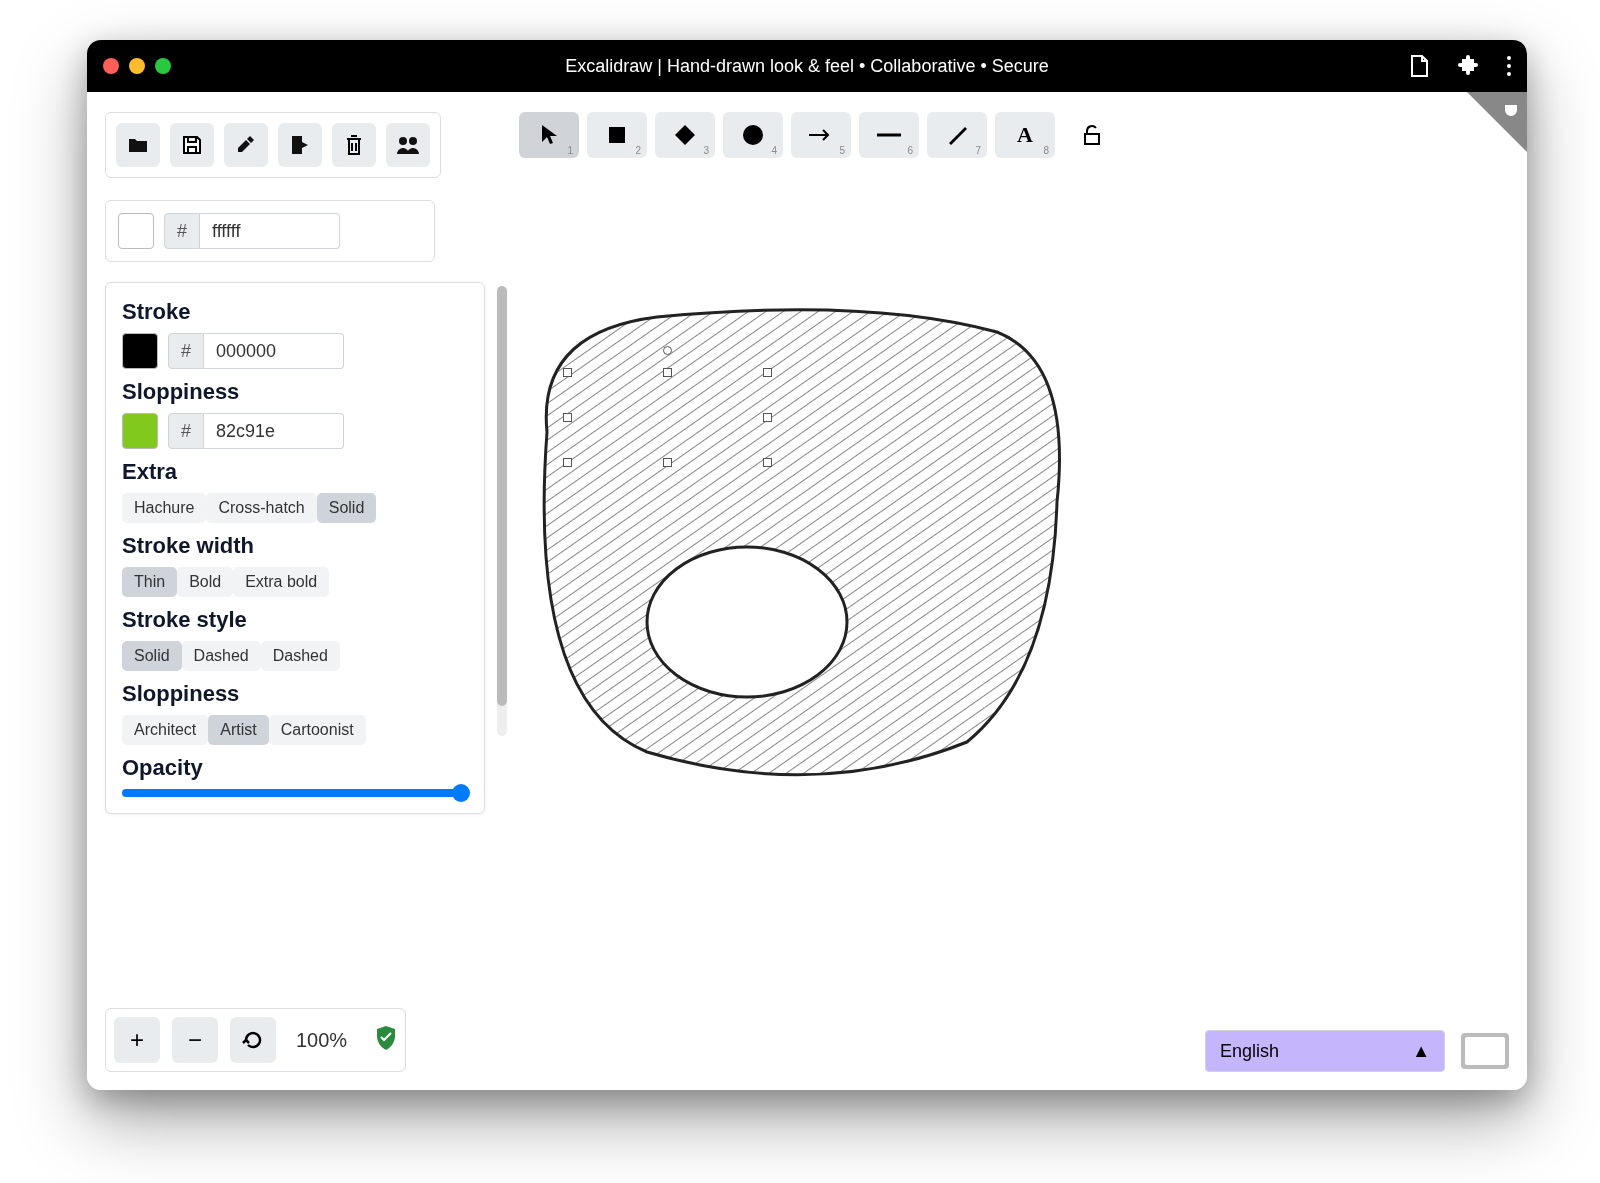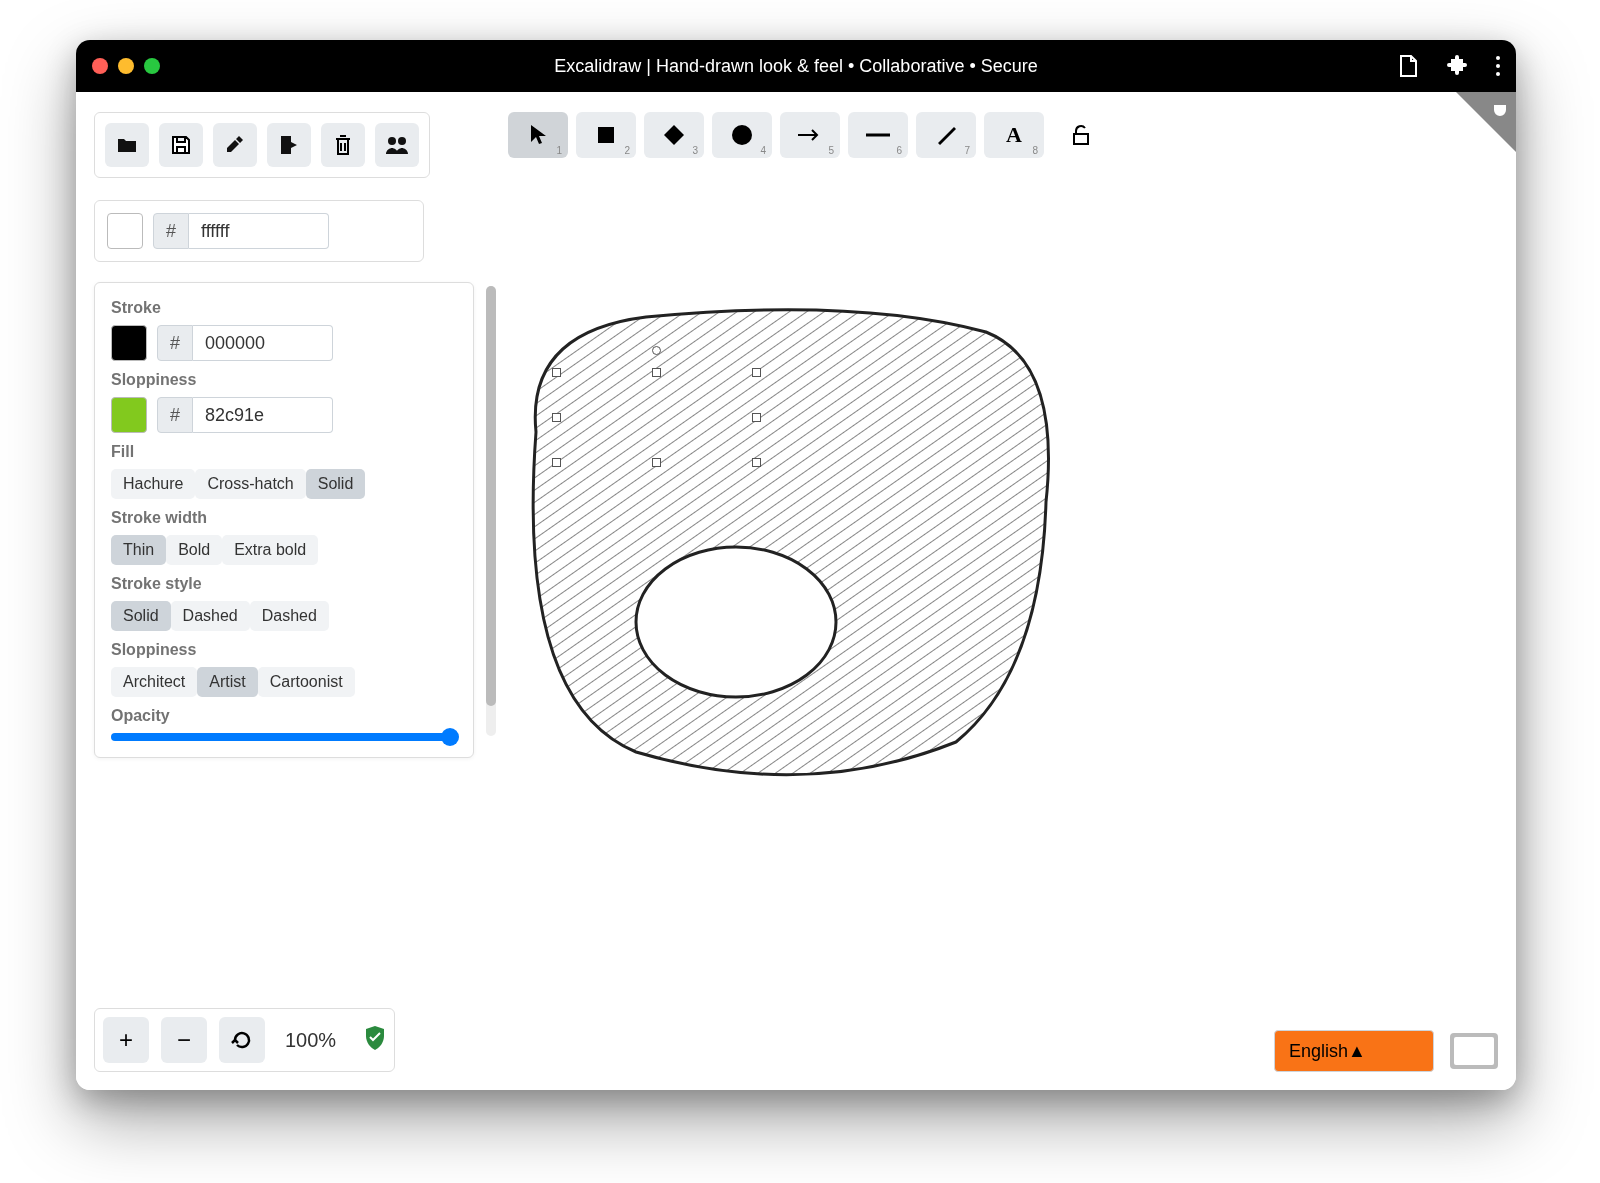--- a/index.html
+++ b/index.html
@@ -1,17 +1,17 @@
 <!DOCTYPE html>
 <html><head>
 <meta charset="utf-8">
 <style>
 * { box-sizing: border-box; margin: 0; padding: 0; }
 body { font-family: -apple-system, BlinkMacSystemFont, "Segoe UI", Helvetica, Arial, sans-serif; background: #fff; width: 1600px; height: 1183px; overflow: hidden; position: relative; }
-.window { position: absolute; left: 76px; top: 40px; width: 1440px; height: 1050px; border-radius: 14px; overflow: hidden; box-shadow: 0 30px 70px rgba(0,0,0,0.35), 0 10px 30px rgba(0,0,0,0.25); background: #fff; }
+.window { position: absolute; left: 87px; top: 40px; width: 1440px; height: 1050px; border-radius: 14px; overflow: hidden; box-shadow: 0 30px 70px rgba(0,0,0,0.35), 0 10px 30px rgba(0,0,0,0.25); background: #fff; }
 .title-bar { height: 52px; background: #000; display: flex; align-items: center; padding: 0 16px; position: relative; }
 .traffic { display: flex; gap: 10px; }
 .traffic div { width: 16px; height: 16px; border-radius: 50%; }
 .red { background: #ff5f57; } .yellow { background: #febc2e; } .green { background: #28c840; }
 .title-text { position: absolute; left: 0; right: 0; text-align: center; color: #fff; font-size: 18px; font-weight: 500; pointer-events: none; }
 .title-icons { margin-left: auto; display: flex; gap: 28px; color: #fff; }
 .title-icons span { display: inline-flex; align-items: center; }
 
 .app-body { position: relative; height: calc(100% - 52px); background: #fff; }
 
@@ -23,40 +23,40 @@
 .hash-label { width: 36px; height: 36px; background: #e9ecef; border: 1px solid #ced4da; border-radius: 4px 0 0 4px; display: flex; align-items: center; justify-content: center; font-size: 18px; color: #555; }
 .hex-input { height: 36px; width: 140px; border: 1px solid #ced4da; border-left: none; border-radius: 0 4px 4px 0; padding: 0 12px; font-size: 18px; color: #333; }
 
 .shape-toolbar { position: absolute; top: 20px; left: 432px; display: flex; gap: 8px; }
 .shape-btn { width: 60px; height: 46px; background: #e9ecef; border-radius: 6px; display: flex; align-items: center; justify-content: center; position: relative; cursor: pointer; }
 .shape-btn.active { background: #d0d4d8; }
 .shape-btn .num { position: absolute; right: 6px; bottom: 2px; font-size: 10px; color: #888; }
 .lock-btn { width: 46px; height: 46px; display: flex; align-items: center; justify-content: center; cursor: pointer; margin-left: 6px; }
 
 .side-panel { position: absolute; top: 190px; left: 18px; width: 380px; background: #fff; border: 1px solid #ddd; border-radius: 6px; padding: 16px; box-shadow: 0 1px 4px rgba(0,0,0,0.05); }
-.side-panel .section-label { font-size: 16px; font-weight: 700; color: #737373; margin: 10px 0 8px; }
+.side-panel .section-label { font-size: 22px; font-weight: 700; color: #0f172a; margin: 10px 0 8px; }
 .side-panel .section-label:first-child { margin-top: 0; }
 .color-row { display: flex; align-items: center; gap: 0; margin-bottom: 4px; }
 .color-row .swatch { margin-right: 10px; }
 .option-row { display: flex; gap: 0; flex-wrap: wrap; margin-bottom: 4px; }
 .opt { padding: 6px 12px; background: #f1f3f5; border-radius: 5px; font-size: 16px; color: #333; cursor: pointer; }
 .opt.selected { background: #ced4da; }
 .opacity-slider { width: 100%; height: 8px; background: #007bff; border-radius: 4px; position: relative; margin-top: 8px; }
 .opacity-thumb { position: absolute; right: -2px; top: -5px; width: 18px; height: 18px; border-radius: 50%; background: #007bff; }
 
 .scrollbar { position: absolute; top: 194px; left: 410px; width: 10px; height: 450px; background: #eee; border-radius: 5px; }
 .scrollbar-thumb { position: absolute; top: 0; width: 10px; height: 420px; background: #bbb; border-radius: 5px; }
 
 .bottom-left { position: absolute; bottom: 18px; left: 18px; display: flex; align-items: center; gap: 12px; padding: 8px; border: 1px solid #ddd; border-radius: 6px; background: #fff; }
 .zoom-btn { width: 46px; height: 46px; background: #e9ecef; border-radius: 6px; display: flex; align-items: center; justify-content: center; font-size: 24px; cursor: pointer; }
 .zoom-label { font-size: 20px; color: #333; margin: 0 8px; }
 .shield { color: #2b8a3e; margin-left: 8px; }
 
 .bottom-right { position: absolute; bottom: 18px; right: 18px; display: flex; align-items: center; gap: 16px; }
-.lang-select { width: 160px; height: 42px; border: 1px solid #ced4da; border-radius: 4px; padding: 0 14px; display: flex; align-items: center; justify-content: flex-start; background: #f97316; cursor: pointer; font-size: 18px; }
+.lang-select { width: 240px; height: 42px; border: 1px solid #ced4da; border-radius: 4px; padding: 0 14px; display: flex; align-items: center; justify-content: space-between; background: #c4b5fd; cursor: pointer; font-size: 18px; }
 .kb-icon { width: 48px; height: 36px; background: #bbb; border-radius: 4px; position: relative; }
 .kb-icon::after { content:""; position:absolute; inset:4px; background:#fff; border-radius:2px; }
 
 .corner-tag { position: absolute; top: 0; right: 0; width: 0; height: 0; border-top: 60px solid #888; border-left: 60px solid transparent; }
 .corner-icon { position: absolute; top: 6px; right: 6px; color: #fff; }
 
 .canvas-drawing { position: absolute; top: 210px; left: 430px; width: 560px; height: 490px; }
 .drawing-shape { position: absolute; left: 0; top: 0; width: 560px; height: 490px; }
 .floppy-box { position: absolute; left: 50px; top: 70px; width: 200px; height: 90px; background: #82c91e; border: 2px solid #2b6e00; display: flex; align-items: center; justify-content: center; font-family: "Comic Sans MS", cursive; font-size: 34px; color: #111; }
 .sel-handle { position: absolute; width: 9px; height: 9px; background: #fff; border: 1.5px solid #555; }
@@ -203,21 +203,21 @@
         <input class="hex-input" value="000000" style="">
       </div>
 
       <div class="section-label">Sloppiness</div>
       <div class="color-row">
         <div class="swatch" style="background:#82c91e"></div>
         <div class="hash-label">#</div>
         <input class="hex-input" value="82c91e" style="">
       </div>
 
-      <div class="section-label">Fill</div>
+      <div class="section-label">Extra</div>
       <div class="option-row">
         <div class="opt">Hachure</div>
         <div class="opt">Cross-hatch</div>
         <div class="opt selected">Solid</div>
       </div>
 
       <div class="section-label">Stroke width</div>
       <div class="option-row">
         <div class="opt selected">Thin</div>
         <div class="opt">Bold</div>

